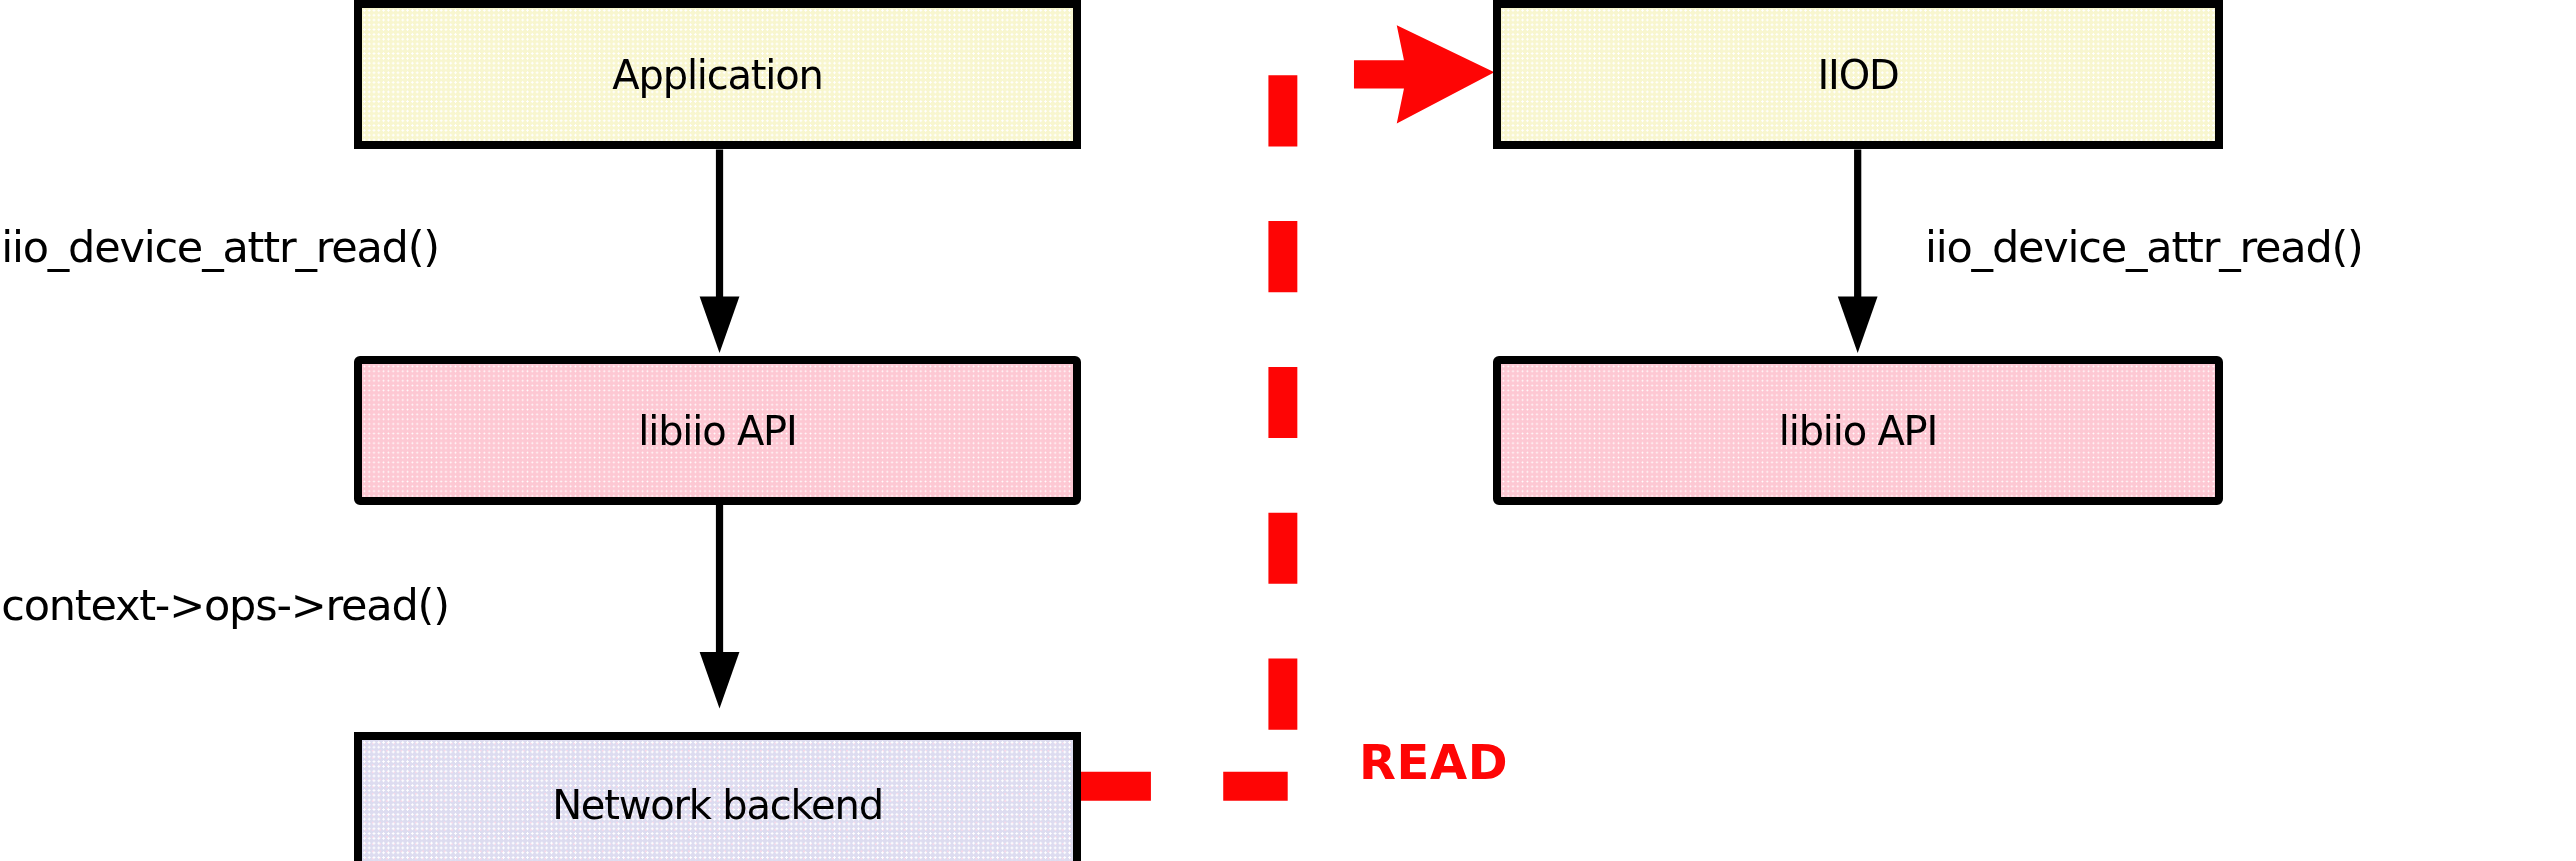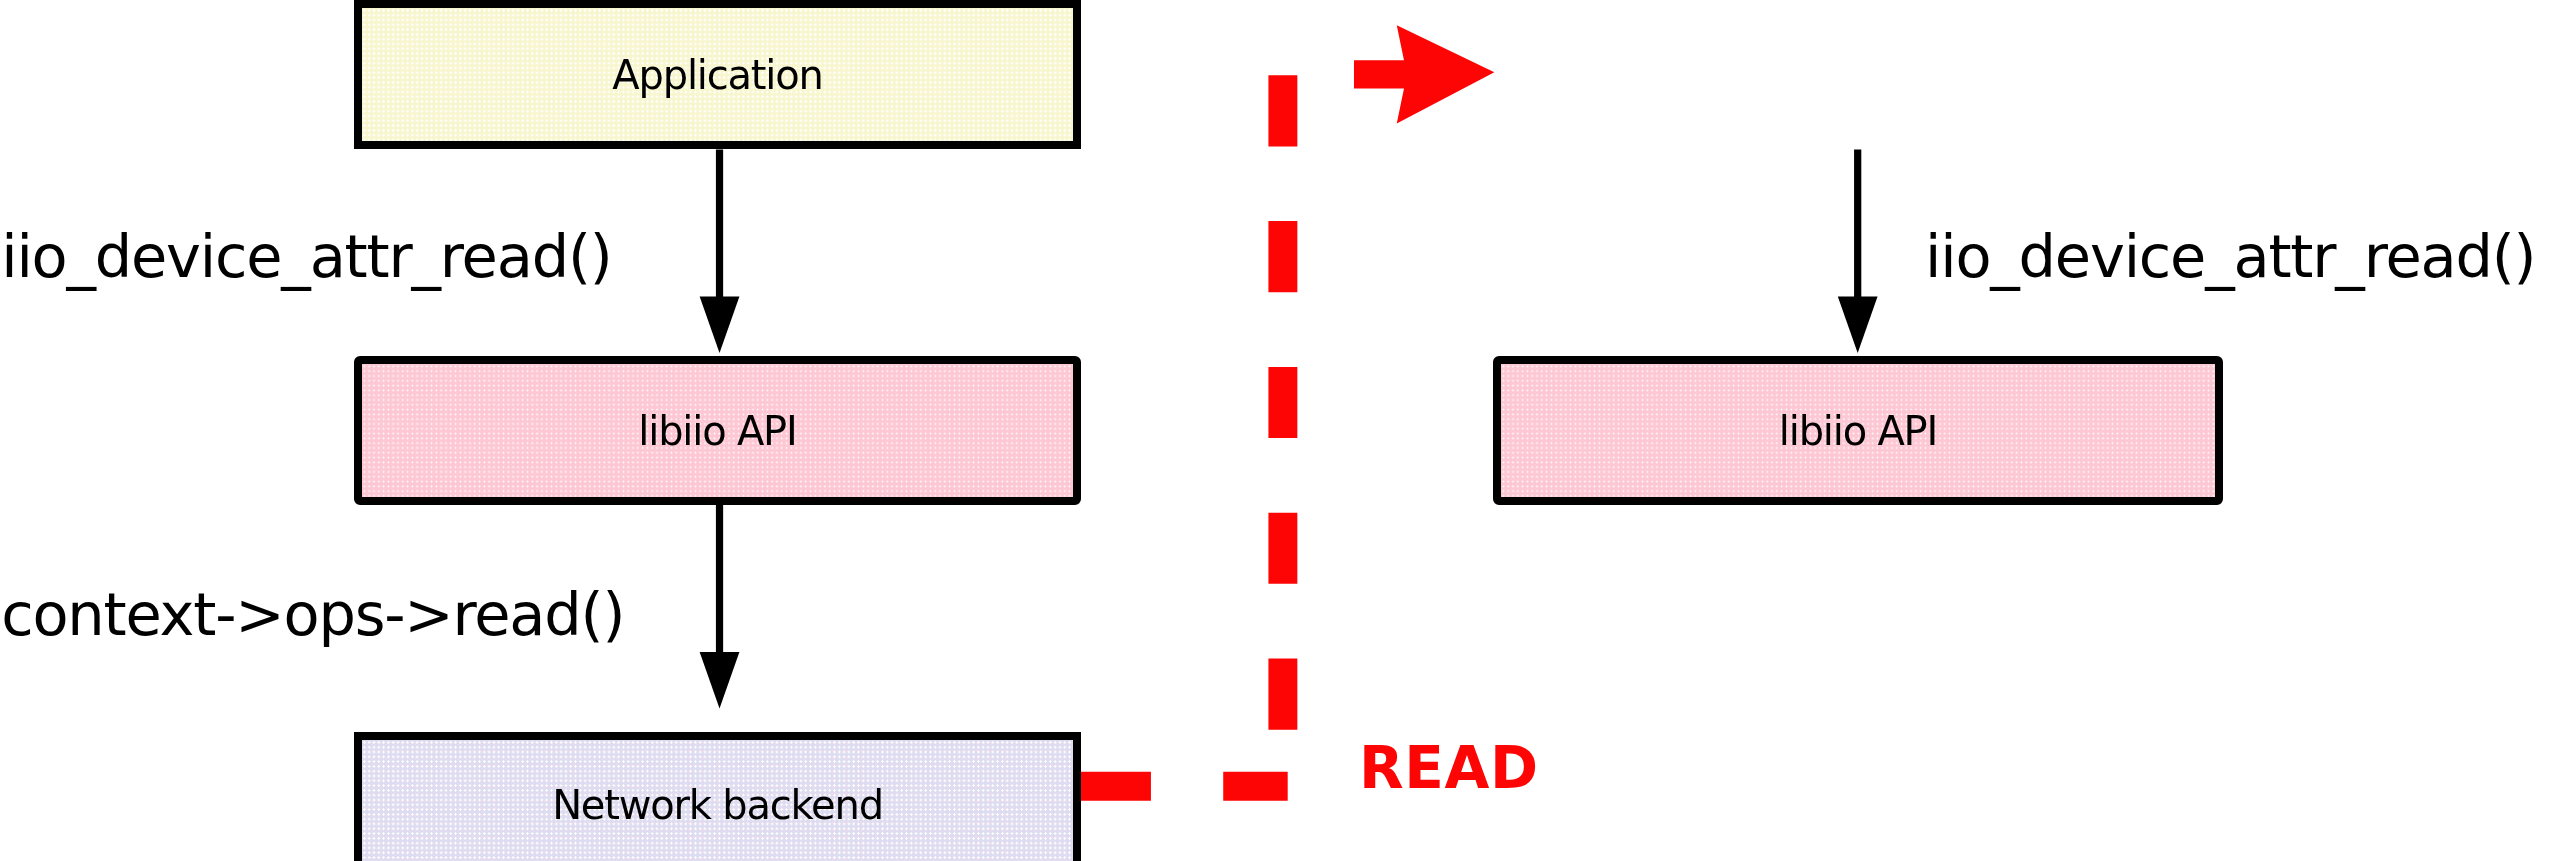--- a/index.html
+++ b/index.html
@@ -42,28 +42,28 @@
                       radial-gradient(#f8d8e8 22%, rgba(255,255,255,0) 26%);
     background-size: 4.8px 4.8px, 7.2px 7.2px;
   }
   .box-label {
     font-size: 40px;
     letter-spacing: -1.2px;
     white-space: nowrap;
   }
   .edge-label {
     position: absolute;
-    font-size: 59px;
+    font-size: 43px;
     letter-spacing: -1.2px;
     white-space: nowrap;
     text-align: center;
   }
   .read-label {
     position: absolute;
-    font-size: 58px;
+    font-size: 48px;
     font-weight: bold;
     color: #fe0505;
     letter-spacing: 0.6px;
     white-space: nowrap;
   }
   .connections {
     position: absolute;
     left: 0;
     top: 0;
     width: 2576px;
@@ -103,20 +103,23 @@
   </div>
 
   <div class="box fill-pink" style="left:354px; top:356px; width:727px; height:149px;">
     <span class="box-label">libiio API</span>
   </div>
 
   <div class="box fill-lavender" style="left:354px; top:732px; width:727px; height:145px;">
     <span class="box-label">Network backend</span>
   </div>
 
+  <div class="box fill-cream" style="left:1493px; top:0px; width:730px; height:149px;">
+    <span class="box-label">IIOD</span>
+  </div>
 
   <div class="box fill-pink" style="left:1493px; top:356px; width:730px; height:149px;">
     <span class="box-label">libiio API</span>
   </div>
 
   <div class="edge-label" style="left:1.2px; top:222px;">iio_device_attr_read()</div>
 
   <div class="edge-label" style="left:1.2px; top:580px;">context-&gt;ops-&gt;read()</div>
 
   <div class="edge-label" style="left:1925px; top:222px;">iio_device_attr_read()</div>

